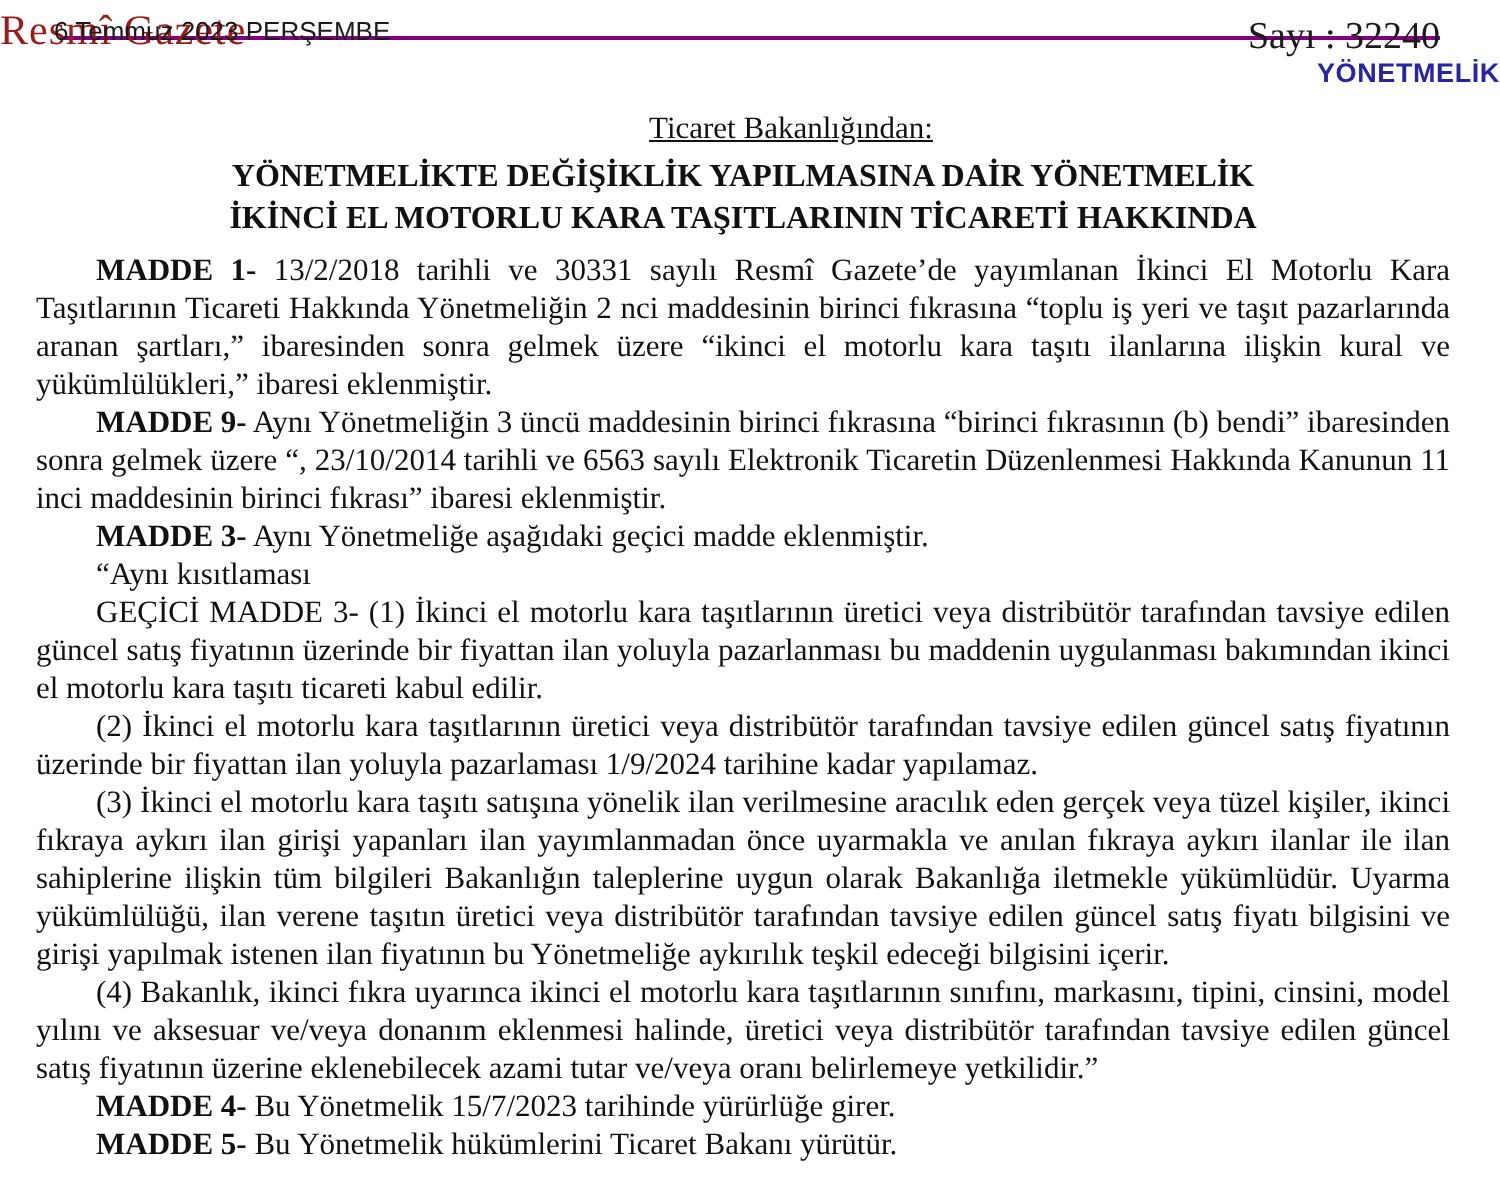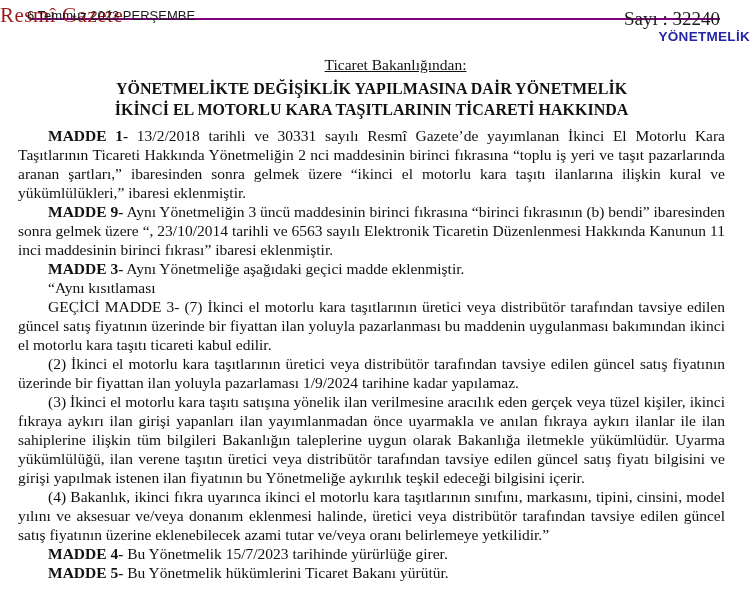--- a/index.html
+++ b/index.html
@@ -110,21 +110,21 @@
     <h2 class="doc-title">
       <span class="title-line">YÖNETMELİKTE DEĞİŞİKLİK YAPILMASINA DAİR YÖNETMELİK</span>
       <span class="title-line">İKİNCİ EL MOTORLU KARA TAŞITLARININ TİCARETİ HAKKINDA</span>
     </h2>
 
     <div class="paragraphs">
       <p><b>MADDE 1-</b><span> 13/2/2018 tarihli ve 30331 sayılı Resmî Gazete’de yayımlanan İkinci El Motorlu Kara Taşıtlarının Ticareti Hakkında Yönetmeliğin 2 nci maddesinin birinci fıkrasına “toplu iş yeri ve taşıt pazarlarında aranan şartları,” ibaresinden sonra gelmek üzere “ikinci el motorlu kara taşıtı ilanlarına ilişkin kural ve yükümlülükleri,” ibaresi eklenmiştir.</span></p>
       <p><b>MADDE 9-</b><span> Aynı Yönetmeliğin 3 üncü maddesinin birinci fıkrasına “birinci fıkrasının (b) bendi” ibaresinden sonra gelmek üzere “, 23/10/2014 tarihli ve 6563 sayılı Elektronik Ticaretin Düzenlenmesi Hakkında Kanunun 11 inci maddesinin birinci fıkrası” ibaresi eklenmiştir.</span></p>
       <p><b>MADDE 3-</b><span> Aynı Yönetmeliğe aşağıdaki geçici madde eklenmiştir.</span></p>
       <p><b></b><span>“Aynı kısıtlaması</span></p>
-      <p><b></b><span>GEÇİCİ MADDE 3- (7) İkinci el motorlu kara taşıtlarının üretici veya distribütör tarafından tavsiye edilen güncel satış fiyatının üzerinde bir fiyattan ilan yoluyla pazarlanması bu maddenin uygulanması bakımından ikinci el motorlu kara taşıtı ticareti kabul edilir.</span></p>
+      <p><b></b><span>GEÇİCİ MADDE 3- (1) İkinci el motorlu kara taşıtlarının üretici veya distribütör tarafından tavsiye edilen güncel satış fiyatının üzerinde bir fiyattan ilan yoluyla pazarlanması bu maddenin uygulanması bakımından ikinci el motorlu kara taşıtı ticareti kabul edilir.</span></p>
       <p><b></b><span>(2) İkinci el motorlu kara taşıtlarının üretici veya distribütör tarafından tavsiye edilen güncel satış fiyatının üzerinde bir fiyattan ilan yoluyla pazarlaması 1/9/2024 tarihine kadar yapılamaz.</span></p>
       <p><b></b><span>(3) İkinci el motorlu kara taşıtı satışına yönelik ilan verilmesine aracılık eden gerçek veya tüzel kişiler, ikinci fıkraya aykırı ilan girişi yapanları ilan yayımlanmadan önce uyarmakla ve anılan fıkraya aykırı ilanlar ile ilan sahiplerine ilişkin tüm bilgileri Bakanlığın taleplerine uygun olarak Bakanlığa iletmekle yükümlüdür. Uyarma yükümlülüğü, ilan verene taşıtın üretici veya distribütör tarafından tavsiye edilen güncel satış fiyatı bilgisini ve girişi yapılmak istenen ilan fiyatının bu Yönetmeliğe aykırılık teşkil edeceği bilgisini içerir.</span></p>
       <p><b></b><span>(4) Bakanlık, ikinci fıkra uyarınca ikinci el motorlu kara taşıtlarının sınıfını, markasını, tipini, cinsini, model yılını ve aksesuar ve/veya donanım eklenmesi halinde, üretici veya distribütör tarafından tavsiye edilen güncel satış fiyatının üzerine eklenebilecek azami tutar ve/veya oranı belirlemeye yetkilidir.”</span></p>
       <p><b>MADDE 4-</b><span> Bu Yönetmelik 15/7/2023 tarihinde yürürlüğe girer.</span></p>
       <p><b>MADDE 5-</b><span> Bu Yönetmelik hükümlerini Ticaret Bakanı yürütür.</span></p>
     </div>
 
   </div>
 </div>
 

